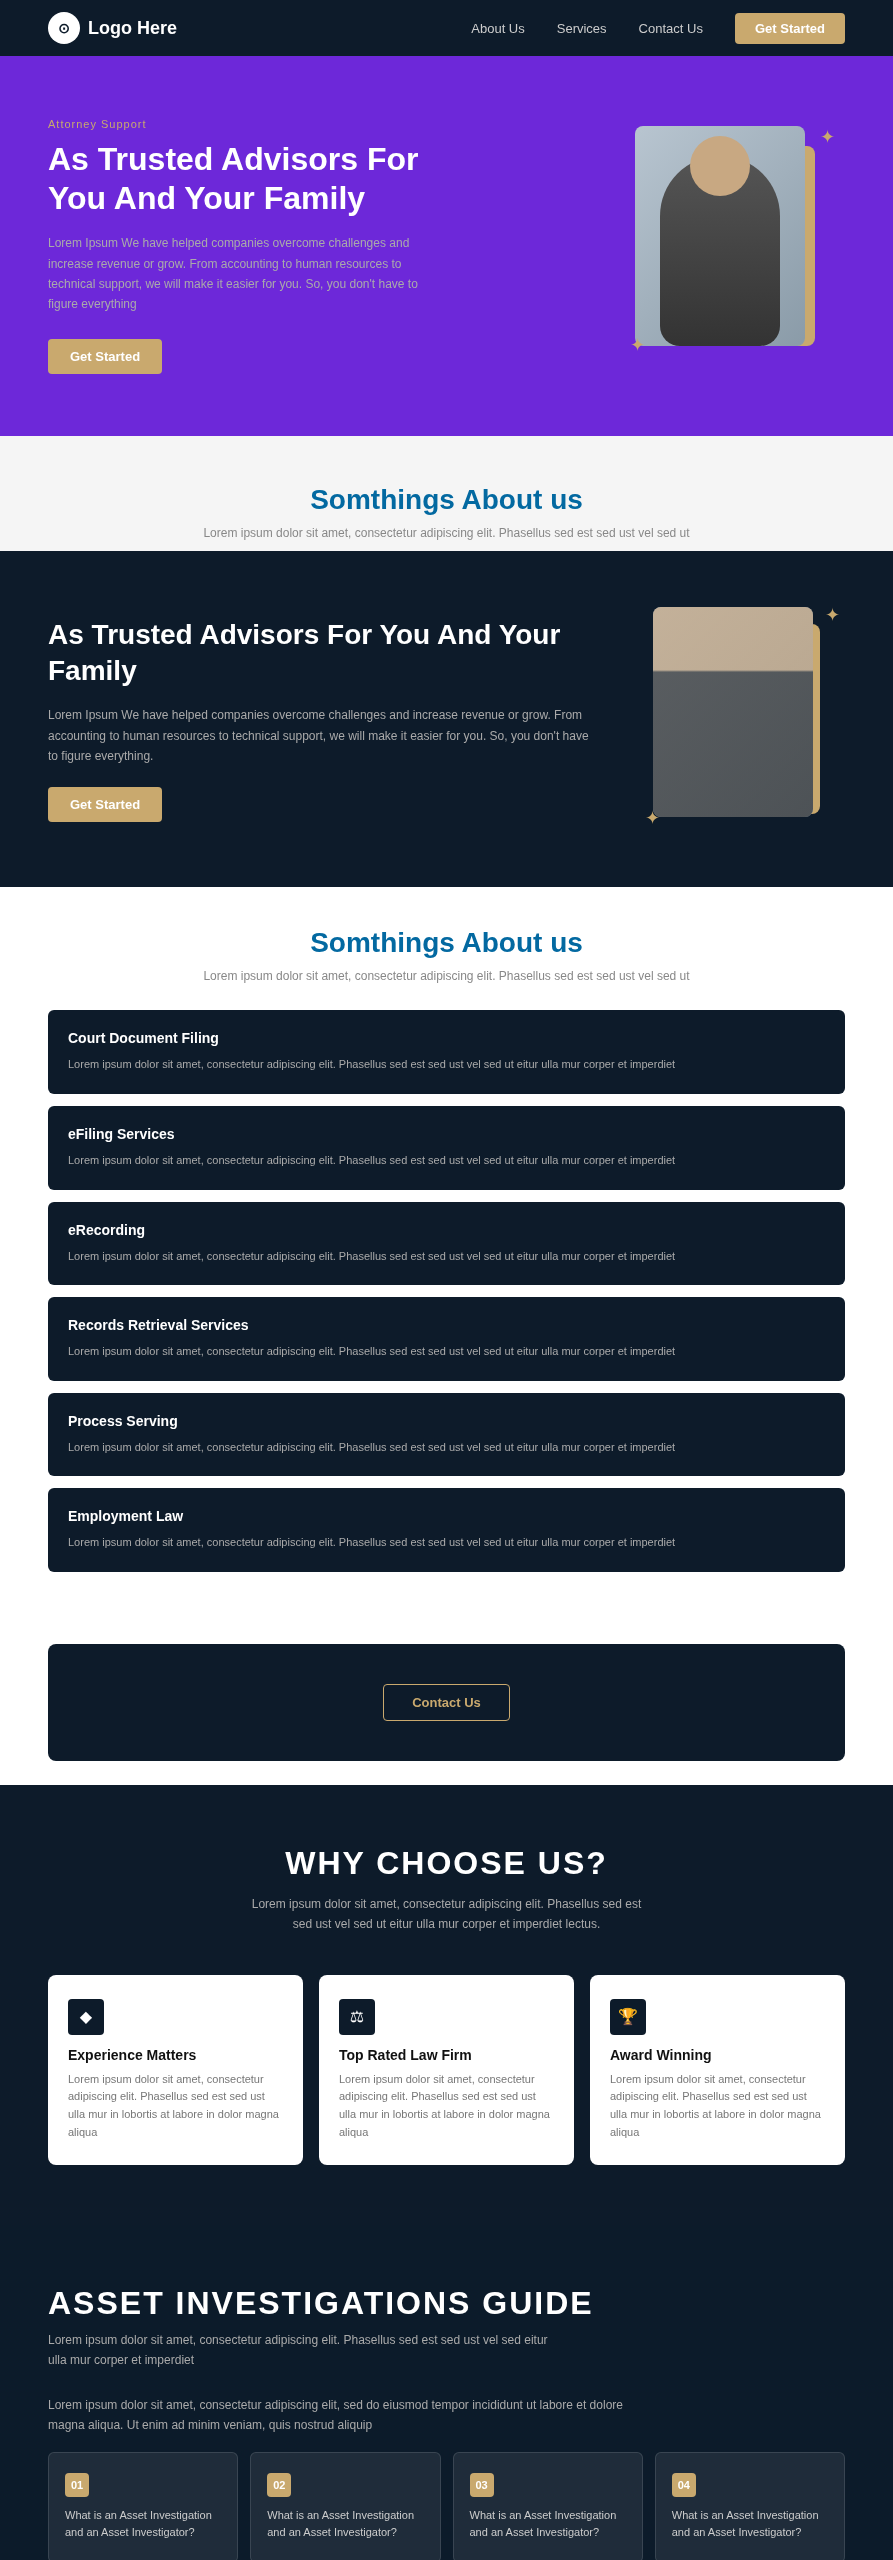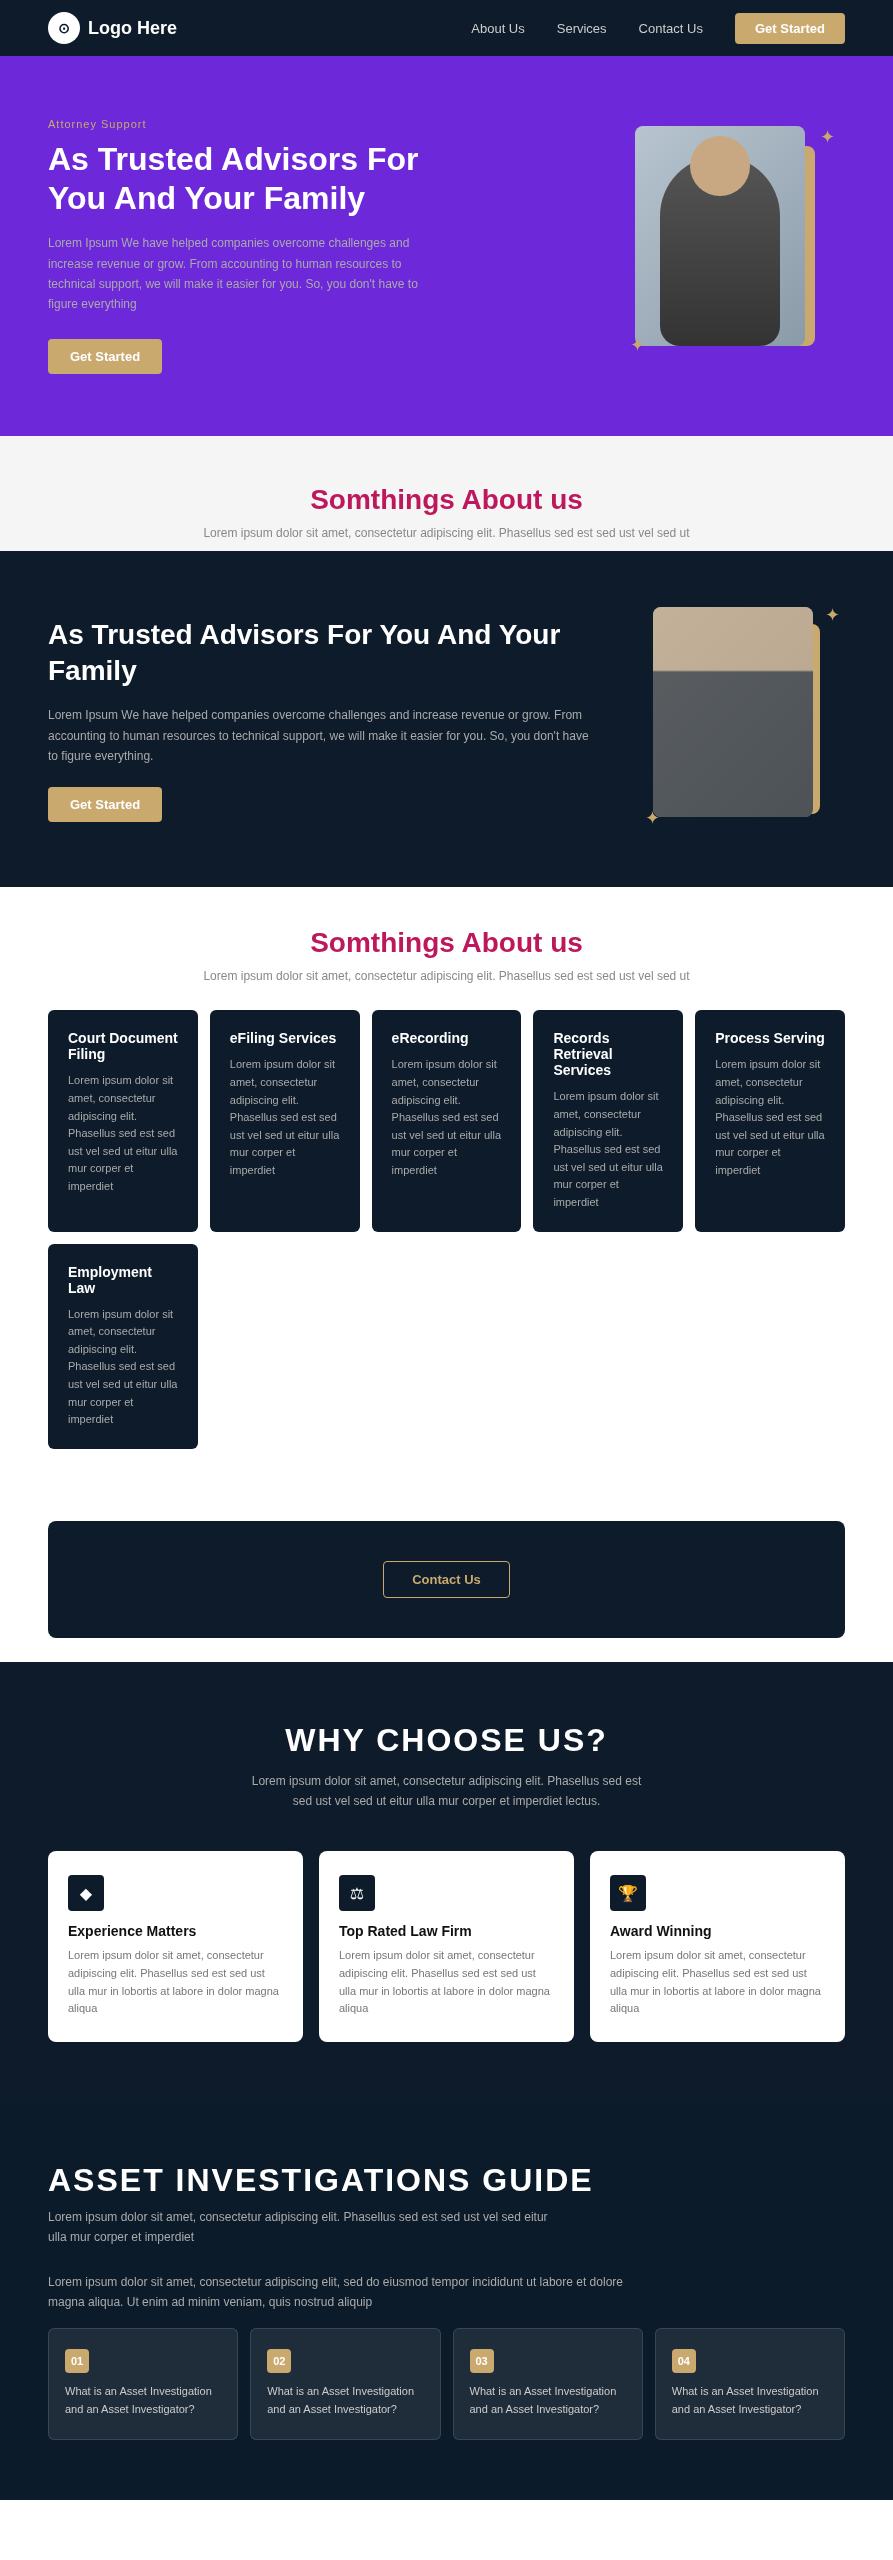--- a/index.html
+++ b/index.html
@@ -153,21 +153,21 @@
     }
 
     
     .section-header {
       text-align: center;
       padding: 48px 48px 8px;
     }
     .section-header h2 {
       font-size: 28px;
       font-weight: 800;
-      color: #be185d;
+      color: #0369a1;
       margin-bottom: 8px;
     }
     .section-header p {
       color: #888;
       font-size: 12px;
       max-width: 600px;
       margin: 0 auto;
       line-height: 1.6;
     }
 
@@ -221,21 +221,21 @@
       overflow: hidden;
     }
 
     
     .services-section {
       padding: 16px 48px 48px;
       background: #fff;
     }
     .services-grid {
       display: grid;
-      grid-template-columns: repeat(5, 1fr);
+      grid-template-columns: repeat(1, 1fr);
       gap: 12px;
       margin-top: 16px;
     }
     .service-card {
       background: #0d1b2a;
       color: #fff;
       padding: 20px;
       border-radius: 6px;
     }
     .service-card h3 {

